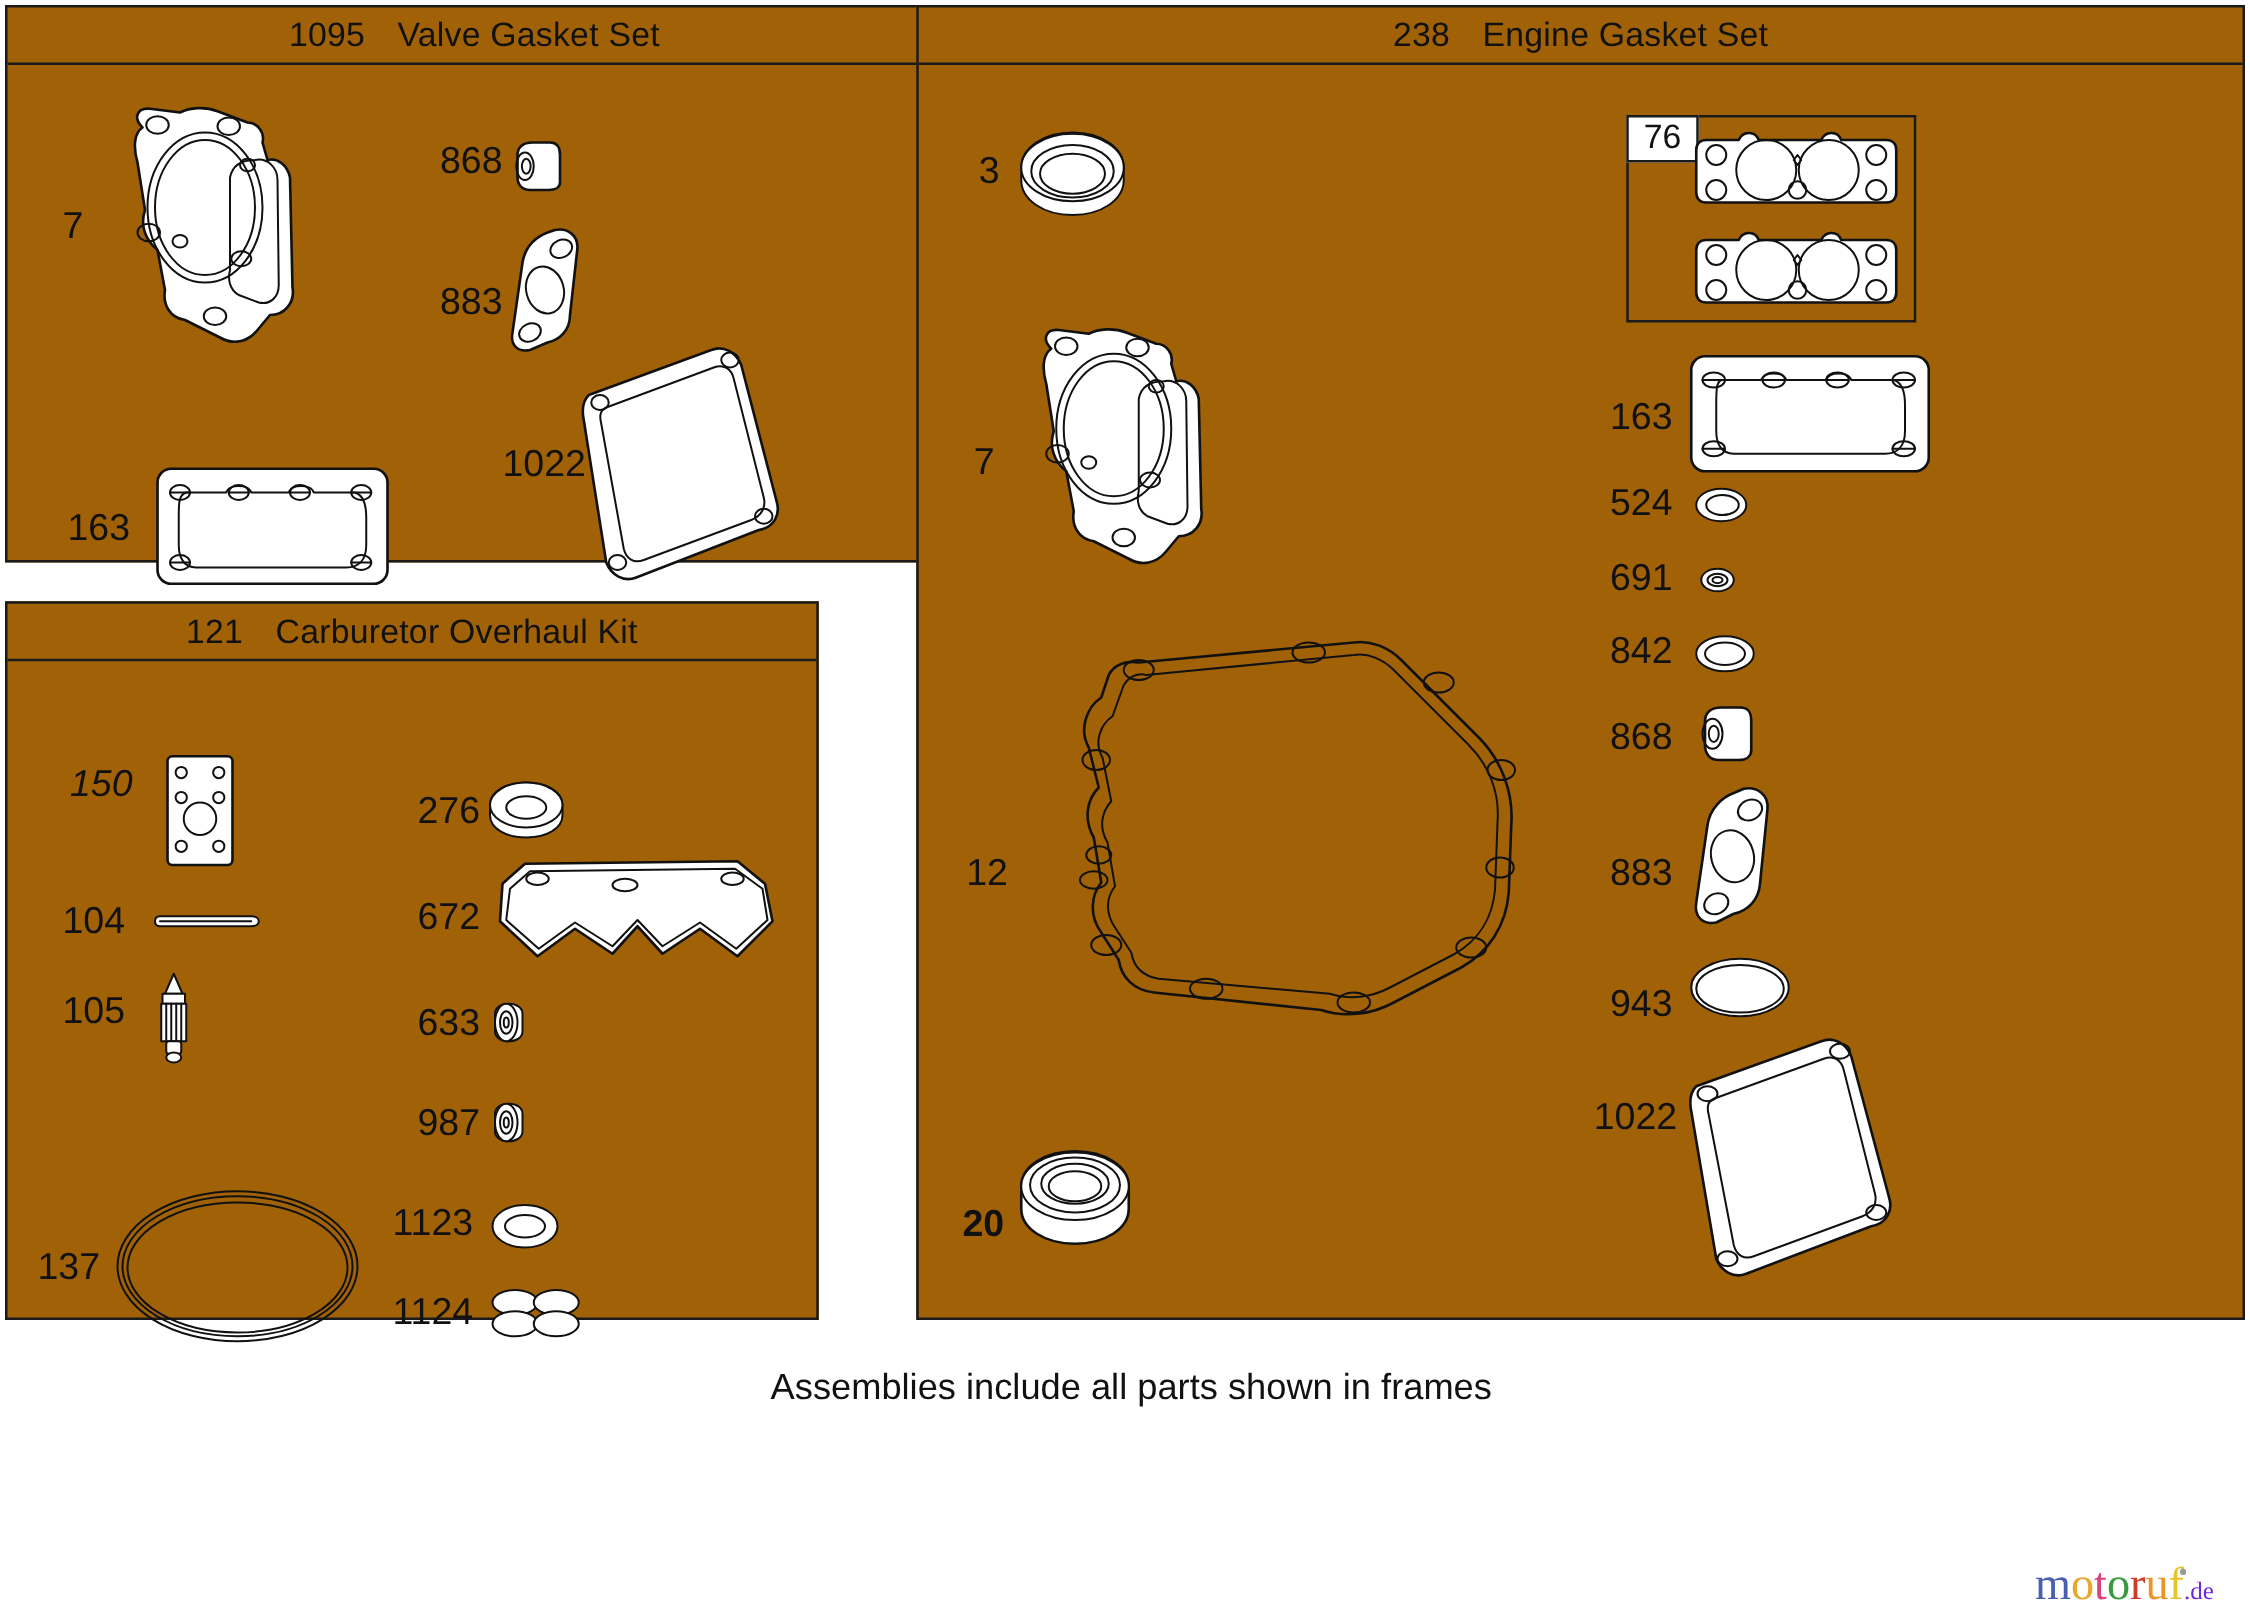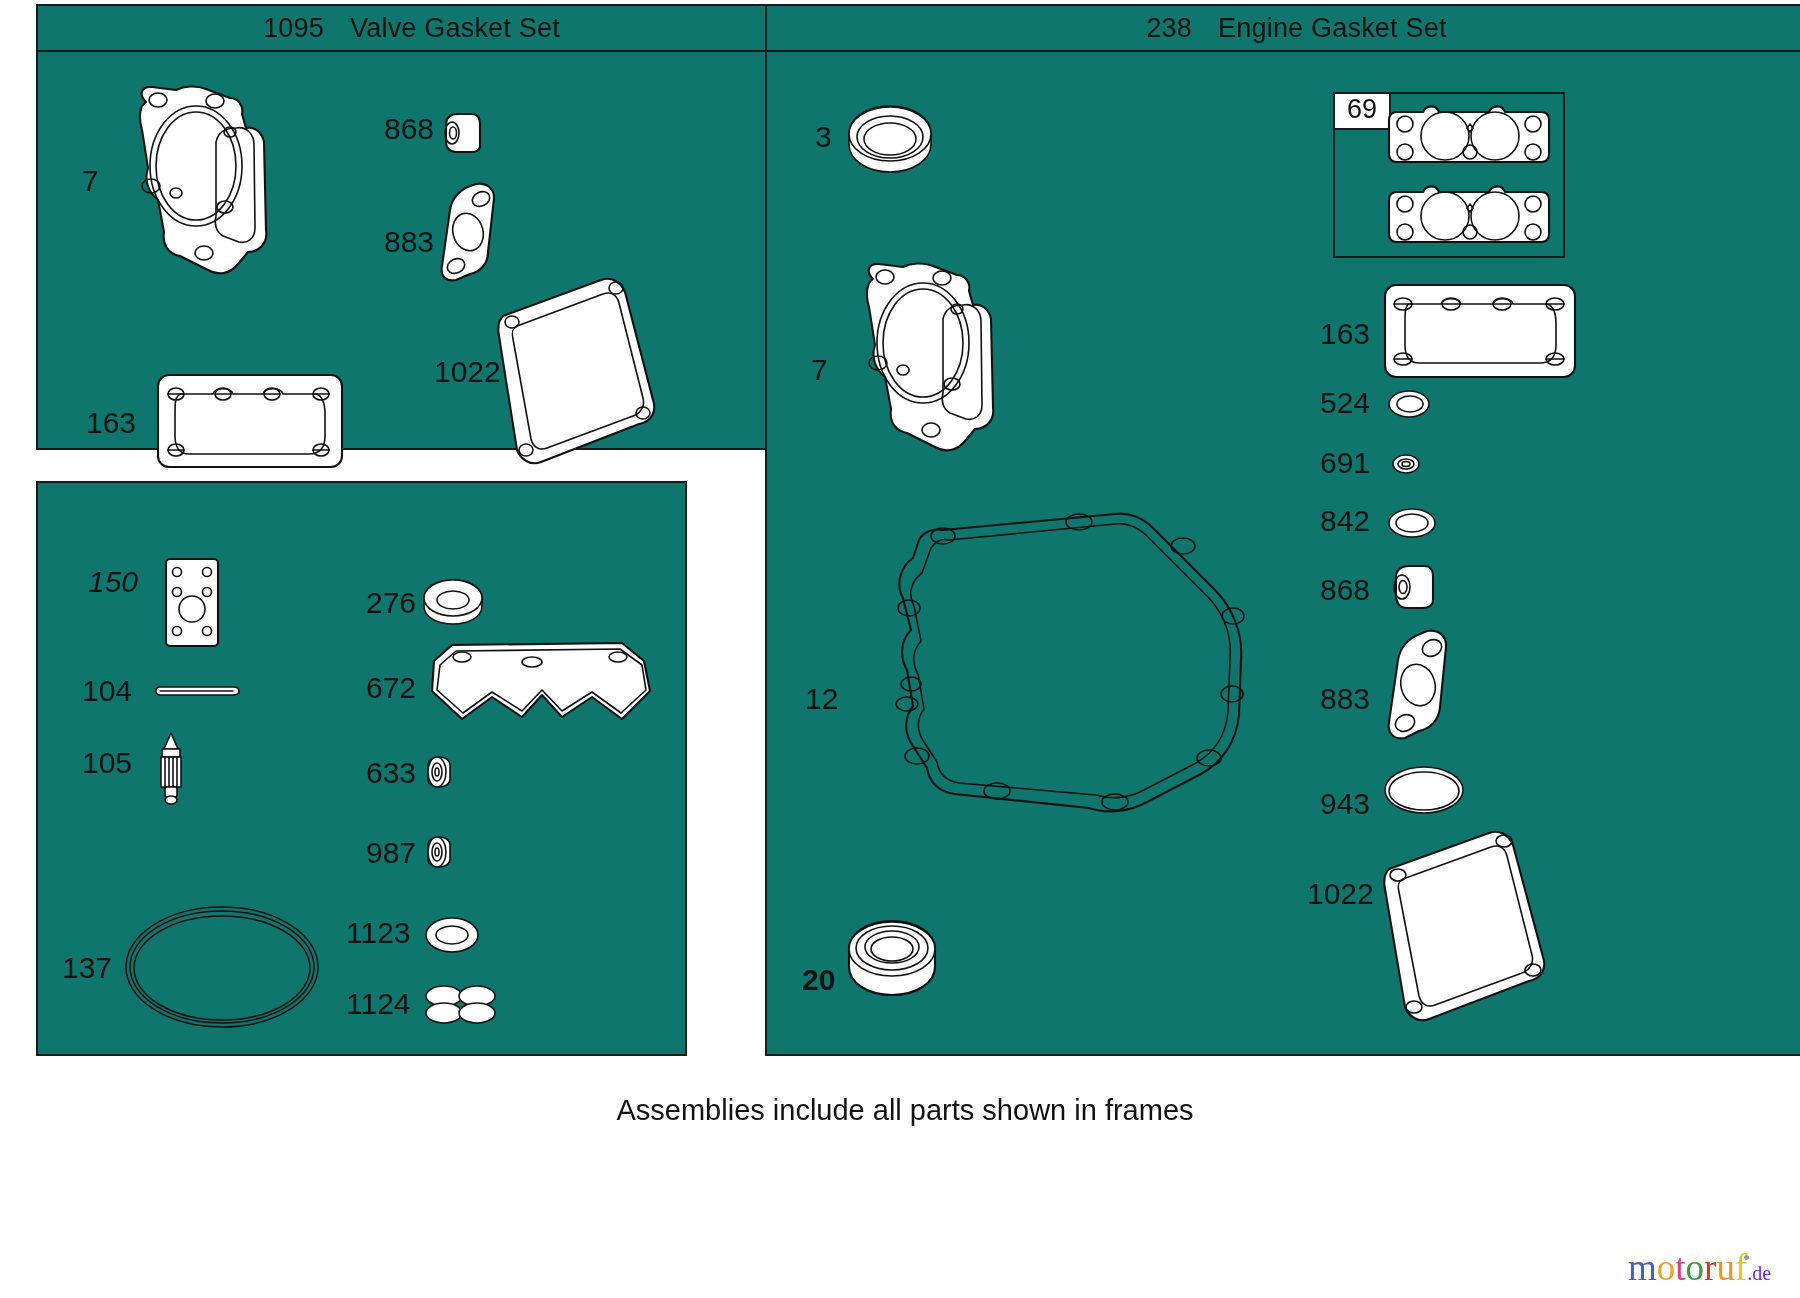--- a/index.html
+++ b/index.html
@@ -4,21 +4,21 @@
 <style>
   html,body{margin:0;padding:0;}
   body{
     width:1800px;height:1298px;
     background:#ffffff;
     font-family:"Liberation Sans", sans-serif;
     color:#111;
     position:relative;
     overflow:hidden;
   }
-  .panel{position:absolute;border:2px solid #1a1a1a;background:#0f766e;box-sizing:border-box;margin-left:32px;}
+  .panel{position:absolute;border:2px solid #1a1a1a;background:#a16207;box-sizing:border-box;}
   .panel-header{
     height:44px;border-bottom:2px solid #1a1a1a;
     display:flex;align-items:center;justify-content:center;
     font-size:27px;letter-spacing:0.2px;
   }
   .panel-header .hdr-num{margin-right:26px;}
   .panel-body{position:relative;width:100%;height:calc(100% - 44px);}
 
   
   .lbl{
@@ -135,20 +135,24 @@
           <line class="ln-thin" x1="15" y1="80" x2="31" y2="80"></line>
         <ellipse class="ln-thin" cx="168" cy="80" rx="8" ry="6"></ellipse>
           <line class="ln-thin" x1="160" y1="80" x2="176" y2="80"></line>
       </svg>
     </div>
 
   </div>
 </div>
 
 <div class="panel" style="left:4px;top:481px;width:651px;height:575px;">
+  <div class="panel-header">
+    <span class="hdr-num">121</span>
+    <span>Carburetor Overhaul Kit</span>
+  </div>
   <div class="panel-body">
 
     <span class="lbl" style="left:50px;top:84px;font-style:italic;">150</span>
     <div class="part" style="left:124px;top:72px;">
       <svg width="60" height="95" viewBox="0 0 60 95">
         <rect class="ln fillw" x="4" y="4" width="52" height="87" rx="4"></rect>
         <circle class="ln-thin" cx="15" cy="17" r="4.5"></circle>
         <circle class="ln-thin" cx="45" cy="17" r="4.5"></circle>
         <circle class="ln-thin" cx="15" cy="37" r="4.5"></circle>
         <circle class="ln-thin" cx="45" cy="37" r="4.5"></circle>
@@ -265,21 +269,21 @@
       <svg width="90" height="78" viewBox="0 0 90 78">
         <path class="ln-thin fillw" d="M4 32 C4 16 22 4 45 4 C68 4 86 16 86 32 L86 42 C86 58 68 70 45 70
           C22 70 4 58 4 42 Z"></path>
         <ellipse class="ln-thin fillw" cx="45" cy="32" rx="41" ry="27"></ellipse>
         <ellipse class="ln-thin fillw" cx="45" cy="35" rx="33" ry="21"></ellipse>
         <ellipse class="ln-thin" cx="45" cy="37" rx="26" ry="16"></ellipse>
       </svg>
     </div>
 
     <div class="subbox" style="left:566px;top:40px;width:232px;height:166px;">
-      <span class="subbox-tag">69</span>
+      <span class="subbox-tag">76</span>
       <div class="part" style="left:48px;top:8px;">
         <svg width="172" height="68" viewBox="0 0 172 68">
           <path class="ln fillw" d="M6 18 C6 13 9 10 14 10 L40 10 C43 3 53 2 56 10 L106 10 C109 3 119 2 122 10
             L158 10 C163 10 166 13 166 18 L166 52 C166 57 163 60 158 60 L14 60 C9 60 6 57 6 52 Z"></path>
           <circle class="ln-thin" cx="22" cy="22" r="8"></circle>
           <circle class="ln-thin" cx="150" cy="22" r="8"></circle>
           <circle class="ln-thin" cx="22" cy="50" r="8"></circle>
           <circle class="ln-thin" cx="150" cy="50" r="8"></circle>
           <circle class="ln-thin" cx="62" cy="34" r="24"></circle>
           <circle class="ln-thin" cx="112" cy="34" r="24"></circle>

